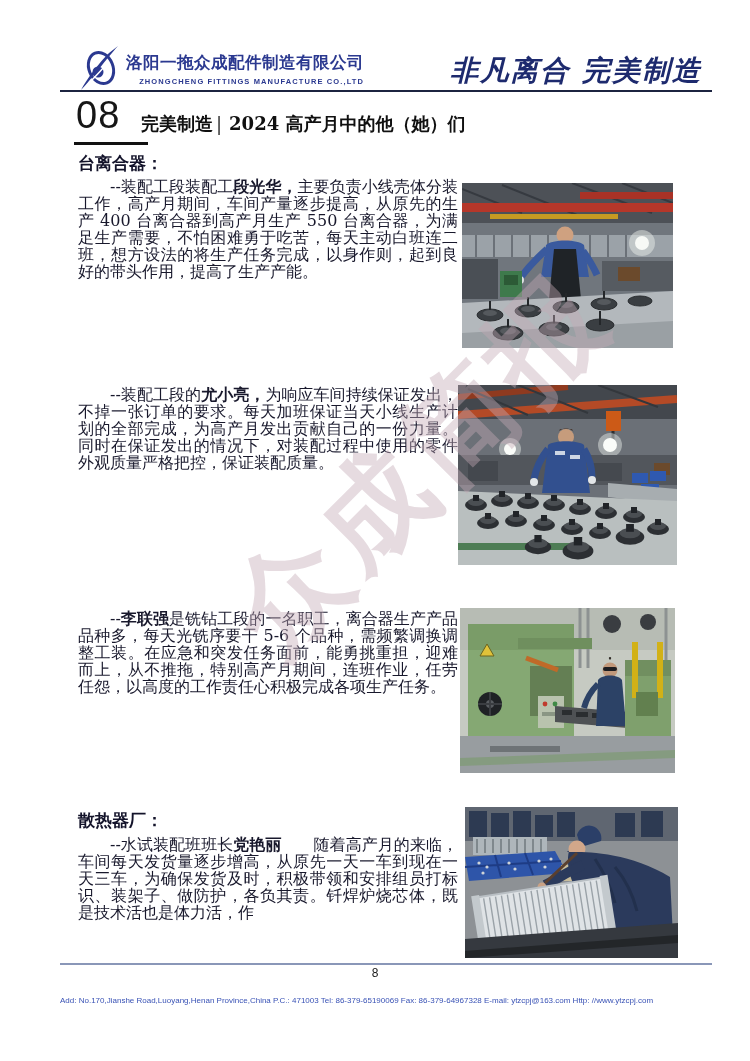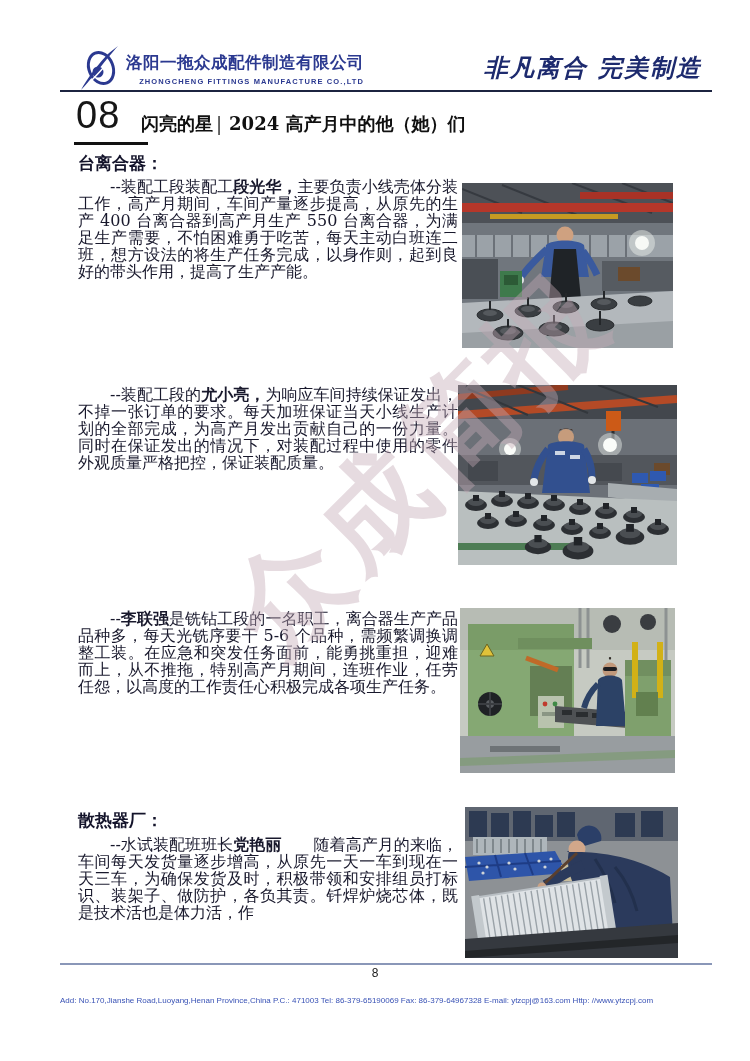--- a/index.html
+++ b/index.html
@@ -5,21 +5,21 @@
   html,body{margin:0;padding:0;background:#ffffff;}
   .page{position:relative;width:750px;height:1061px;background:#fff;overflow:hidden;
         font-family:"DejaVu Serif",serif;}
   
   .logo{position:absolute;left:78px;top:44px;width:42px;height:50px;}
   .company{position:absolute;left:124px;top:52px;width:240px;text-align:right;}
   .company-zh{font-family:"Liberation Sans",sans-serif;font-weight:bold;font-size:16.5px;
               color:#2b3990;letter-spacing:.5px;white-space:nowrap;}
   .company-en{font-family:"Liberation Sans",sans-serif;font-weight:bold;font-size:7.5px;
               color:#2b3990;letter-spacing:1.1px;margin-top:3px;white-space:nowrap;}
-  .slogan{position:absolute;right:48px;top:52px;font-size:24px;color:#1d2a6e;
+  .slogan{position:absolute;right:48px;top:52px;font-size:28px;color:#1d2a6e;
           font-weight:bold;font-style:italic;letter-spacing:2px;white-space:nowrap;}
   .header-rule{position:absolute;left:60px;top:90px;width:652px;height:2px;background:#1c2440;}
   
   .page-no{position:absolute;left:76px;top:94px;font-family:"Liberation Sans",sans-serif;
            font-size:38px;color:#161616;font-weight:500;letter-spacing:1px;}
   .page-no-rule{position:absolute;left:74px;top:142px;width:74px;height:3px;background:#111;}
   .mast{position:absolute;left:141px;top:112px;font-size:18px;font-weight:bold;color:#101010;
         white-space:nowrap;}
   .mast .divider{font-weight:300;color:#2a2a2a;margin:0 7px 0 3px;}
   
@@ -63,21 +63,21 @@
   <div class="company">
     <div class="company-zh">洛阳一拖众成配件制造有限公司</div>
     <div class="company-en">ZHONGCHENG FITTINGS MANUFACTURE CO.,LTD</div>
   </div>
   <div class="slogan">非凡离合 完美制造</div>
   <div class="header-rule"></div>
 
   <div class="page-no">08</div>
   <div class="page-no-rule"></div>
   <div class="mast">
-    <span>闪亮的星</span><span class="divider">|</span><span>2024 高产月中的他（她）们</span>
+    <span>完美制造</span><span class="divider">|</span><span>2024 高产月中的他（她）们</span>
   </div>
 
   <div class="section-heading" style="top:152px">台离合器：</div>
   <div class="para" style="top:178px"><span>--装配工段装配工</span><span class="b">段光华，</span><span>主要负责小线壳体分装工作，高产月期间，车间产量逐步提高，从原先的生产 400 台离合器到高产月生产 550 台离合器，为满足生产需要，不怕困难勇于吃苦，每天主动白班连二班，想方设法的将生产任务完成，以身作则，起到良好的带头作用，提高了生产产能。</span></div>
   <div class="para" style="top:386px"><span>--装配工段的</span><span class="b">尤小亮，</span><span>为响应车间持续保证发出，不掉一张订单的要求。每天加班保证当天小线生产计划的全部完成，为高产月发出贡献自己的一份力量。同时在保证发出的情况下，对装配过程中使用的零件外观质量严格把控，保证装配质量。</span></div>
   <div class="para" style="top:610px"><span>--</span><span class="b">李联强</span><span>是铣钻工段的一名职工，离合器生产产品品种多，每天光铣序要干 5-6 个品种，需频繁调换调整工装。在应急和突发任务面前，能勇挑重担，迎难而上，从不推拖，特别高产月期间，连班作业，任劳任怨，以高度的工作责任心积极完成各项生产任务。</span></div>
 
   <div class="section-heading" style="top:809px">散热器厂：</div>
   <div class="para" style="top:836px"><span>--水试装配班班长</span><span class="b">党艳丽</span><span>　　随着高产月的来临，车间每天发货量逐步增高，从原先一天一车到现在一天三车，为确保发货及时，积极带领和安排组员打标识、装架子、做防护，各负其责。钎焊炉烧芯体，既是技术活也是体力活，作</span></div>
 

